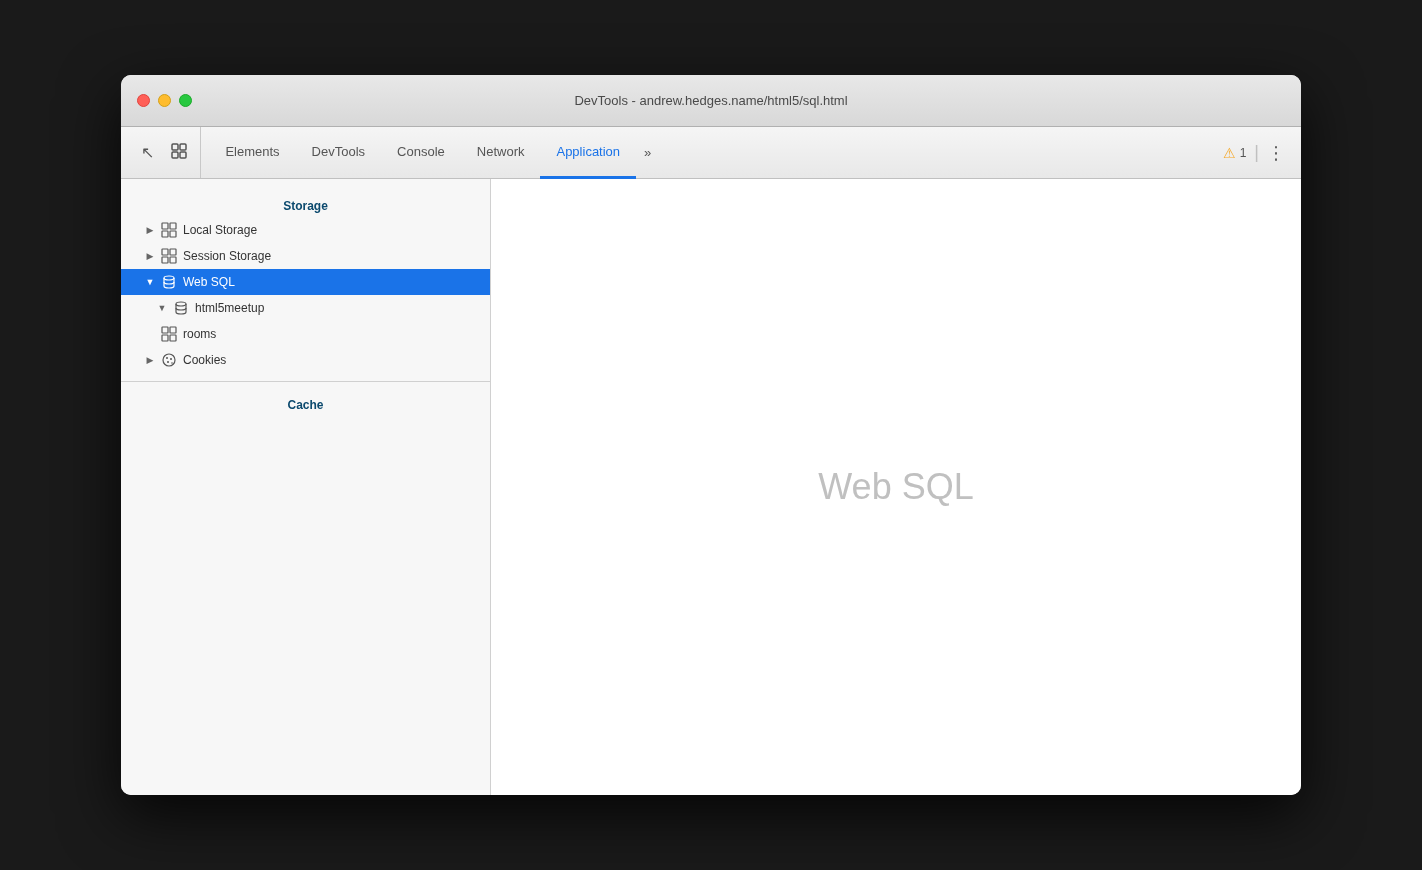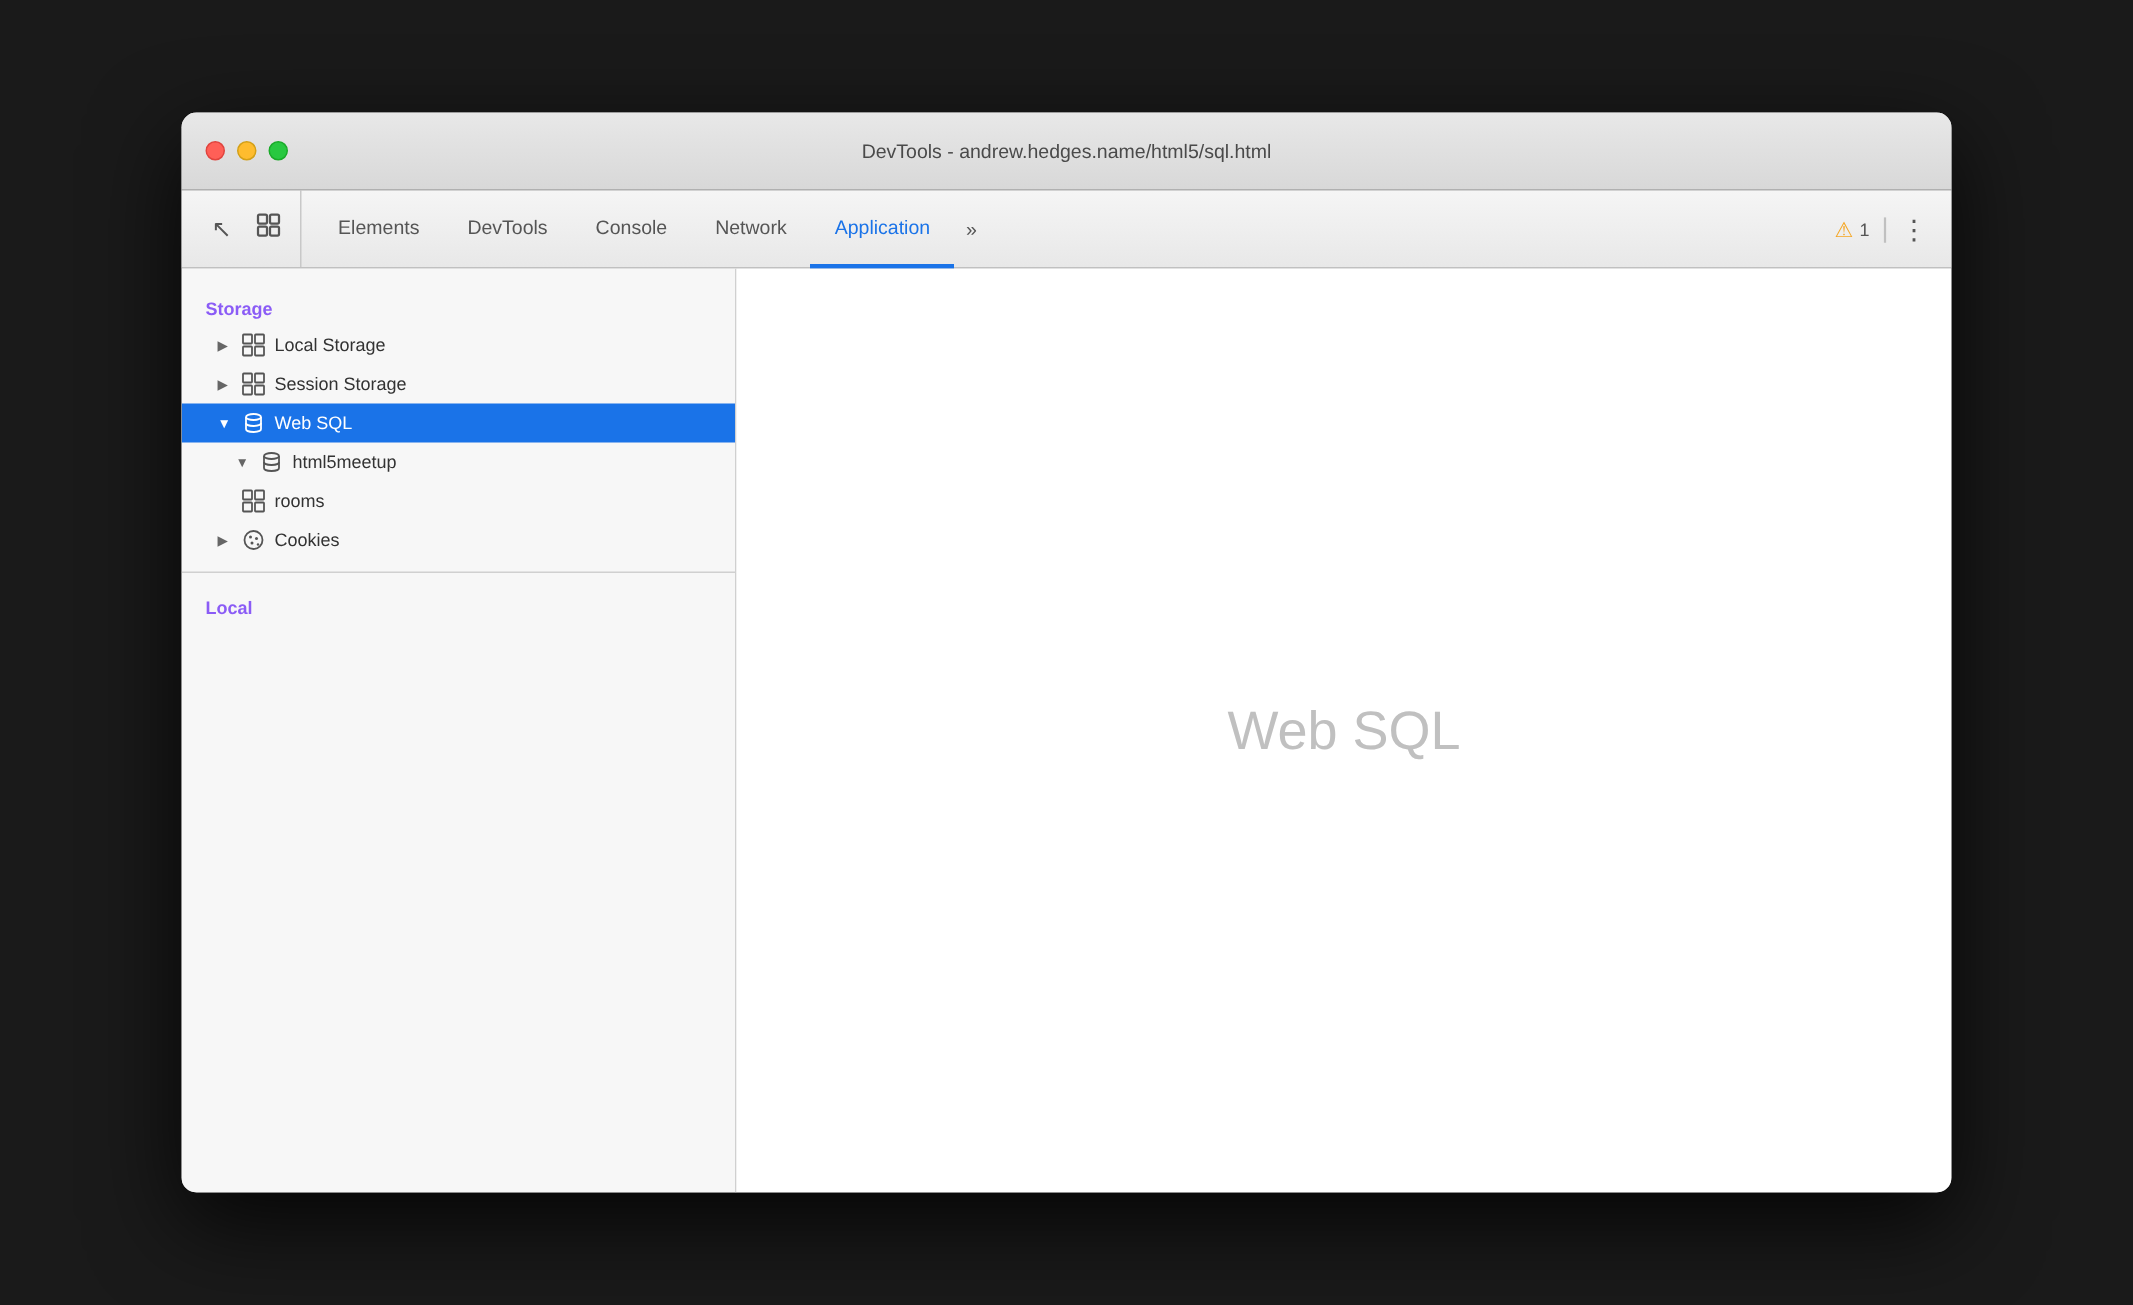--- a/index.html
+++ b/index.html
@@ -13,20 +13,21 @@
     }
     .window {
       width: 1180px;
       height: 720px;
       border-radius: 10px;
       overflow: hidden;
       box-shadow: 0 20px 60px rgba(0,0,0,0.8);
       display: flex;
       flex-direction: column;
       background: #f0f0f0;
+      text-align: center;
     }
     
     .title-bar {
       background: linear-gradient(to bottom, #e8e8e8, #d8d8d8);
       height: 52px;
       display: flex;
       align-items: center;
       padding: 0 16px;
       border-bottom: 1px solid #b0b0b0;
       position: relative;
@@ -136,21 +137,21 @@
       width: 370px;
       background: #f7f7f7;
       border-right: 1px solid #d0d0d0;
       overflow-y: auto;
       flex-shrink: 0;
       padding: 12px 0;
     }
     .section-header {
       font-size: 11px;
       font-weight: 600;
-      color: #8b5cf6;
+      color: #0c4a6e;
       padding: 8px 16px 4px 16px;
       text-transform: none;
       letter-spacing: 0;
       font-size: 12px;
     }
     .tree-item {
       display: flex;
       align-items: center;
       padding: 5px 16px 5px 24px;
       font-size: 12px;
@@ -317,21 +318,21 @@
           <circle cx="6" cy="6" r="1" fill="#555"></circle>
           <circle cx="10" cy="7" r="1" fill="#555"></circle>
           <circle cx="7" cy="10" r="1" fill="#555"></circle>
           <circle cx="11" cy="11" r="0.8" fill="#555"></circle>
         </svg>
         <span>Cookies</span>
       </div>
 
       <div class="divider"></div>
 
-      <div class="section-header">Local</div>
+      <div class="section-header">Cache</div>
 
 
     </div>
 
     <div class="main-panel">
       <span class="main-placeholder">Web SQL</span>
     </div>
   </div>
 </div>
 

